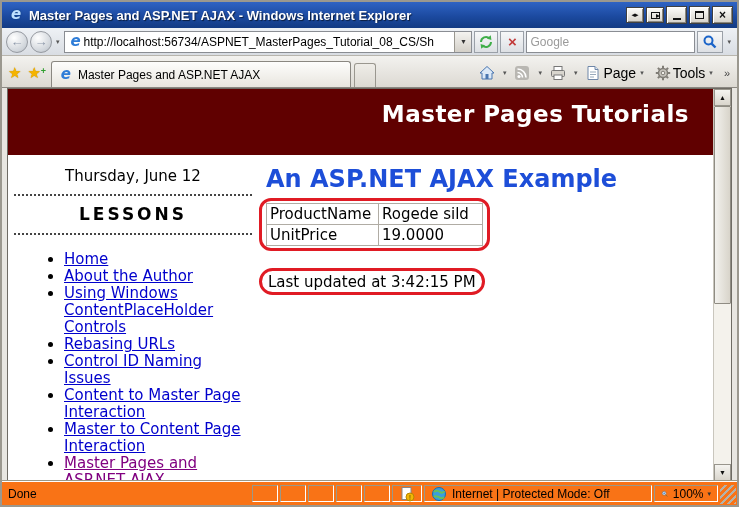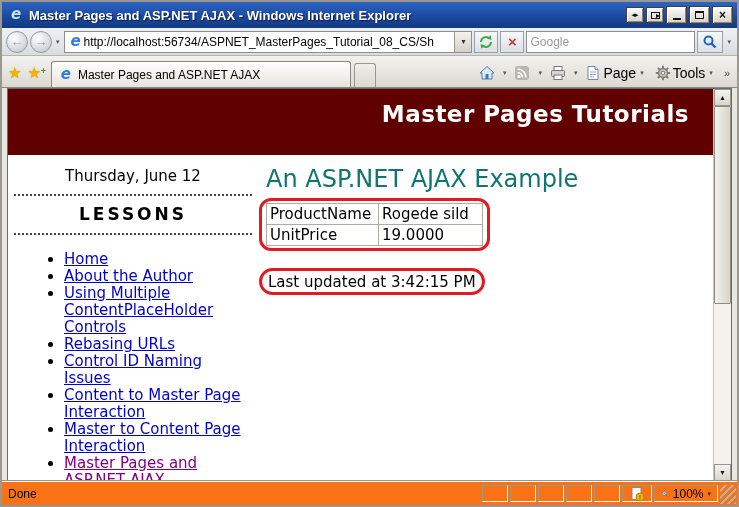--- a/index.html
+++ b/index.html
@@ -143,21 +143,21 @@
   .sidebar{ width:250px; flex:0 0 250px; padding-top:12px; }
   .side-date{ text-align:center; font-size:15px; color:#000; }
   .dotted{ border:none; border-top:2px dotted #444; margin:9px 6px 0 6px; }
   .lessons-h{ text-align:center; font-size:17px; font-weight:bold; letter-spacing:3px; margin:8px 0 0 0; }
   .lesson-list{ margin:16px 0 0 38px; padding-left:18px; width:205px; }
   .lesson-list li{ font-size:15px; line-height:17px; color:#000; }
   .lesson-list a{ color:#0000cc; text-decoration:underline; cursor:pointer; }
   .lesson-list li.visited a{ color:#800080; }
 
   .main{ flex:1; padding:10px 0 0 8px; }
-  .main h1{ font-size:24px; font-weight:normal; color:#0f766e; margin:0 0 10px 0; letter-spacing:0; }
+  .main h1{ font-size:24px; font-weight:bold; color:#1d4ed8; margin:0 0 10px 0; letter-spacing:0; }
 
   .annotated{ position:relative; display:inline-block; }
   .red-ring{
     position:absolute; border:3px solid #e01b24; border-radius:12px;
     pointer-events:none;
   }
   .ring-table{ inset:-5px -7px; }
   .ring-updated{ inset:-4px -9px; border-radius:15px; }
 
   table.product{ border-collapse:collapse; background:#fff; }
@@ -353,21 +353,21 @@
 
       <div class="columns">
         <div class="sidebar">
           <div class="side-date">Thursday, June 12</div>
           <hr class="dotted">
           <div class="lessons-h">LESSONS</div>
           <hr class="dotted">
           <ul class="lesson-list">
             <li><a>Home</a></li>
             <li><a>About the Author</a></li>
-            <li><a>Using Multiple ContentPlaceHolder Controls</a></li>
+            <li><a>Using Windows ContentPlaceHolder Controls</a></li>
             <li><a>Rebasing URLs</a></li>
             <li><a>Control ID Naming Issues</a></li>
             <li><a>Content to Master Page Interaction</a></li>
             <li><a>Master to Content Page Interaction</a></li>
             <li class="visited"><a>Master Pages and ASP.NET AJAX</a></li>
           </ul>
         </div>
 
         <div class="main">
           <h1>An ASP.NET AJAX Example</h1>
@@ -419,20 +419,28 @@
     <span class="sb-cell sb-blank etched"></span>
     <span class="sb-cell sb-blank etched"></span>
     <span class="sb-cell sb-blank etched"></span>
     <span class="sb-cell etched">
       <svg class="icon16" viewBox="0 0 16 16">
         <rect x="3" y="1.5" width="9" height="12" fill="#fff" stroke="#888"></rect>
         <circle cx="11" cy="11" r="4" fill="#f2b705" stroke="#b78600"></circle>
         <text x="11" y="13.6" font-size="7" text-anchor="middle" fill="#5a4300" font-family="sans-serif">!</text>
       </svg>
     </span>
+    <span class="sb-cell sb-zone etched">
+      <svg class="icon16" viewBox="0 0 16 16">
+        <circle cx="8" cy="8" r="6.5" fill="#3a9ede" stroke="#1c6ca8"></circle>
+        <path d="M3 6c2-2 5-1 6 0s4 1 4-1" fill="none" stroke="#67c05e" stroke-width="2"></path>
+        <path d="M3 10c2 1 4 0 5 1s3 2 5 0" fill="none" stroke="#67c05e" stroke-width="2"></path>
+      </svg>
+      <span>Internet | Protected Mode: Off</span>
+    </span>
     <span class="sb-cell sb-zoom etched">
       <svg class="icon16" viewBox="0 0 16 16">
         <circle cx="6.5" cy="6.5" r="4" fill="#eaf3fc" stroke="#666" stroke-width="1.3"></circle>
         <line x1="4.7" y1="6.5" x2="8.3" y2="6.5" stroke="#1b64c8" stroke-width="1.3"></line>
         <line x1="6.5" y1="4.7" x2="6.5" y2="8.3" stroke="#1b64c8" stroke-width="1.3"></line>
         <line x1="9.6" y1="9.6" x2="13.2" y2="13.2" stroke="#8a6d3b" stroke-width="2"></line>
       </svg>
       <span class="zoom-pct">100%</span>
       <span class="drop-caret">▾</span>
     </span>

